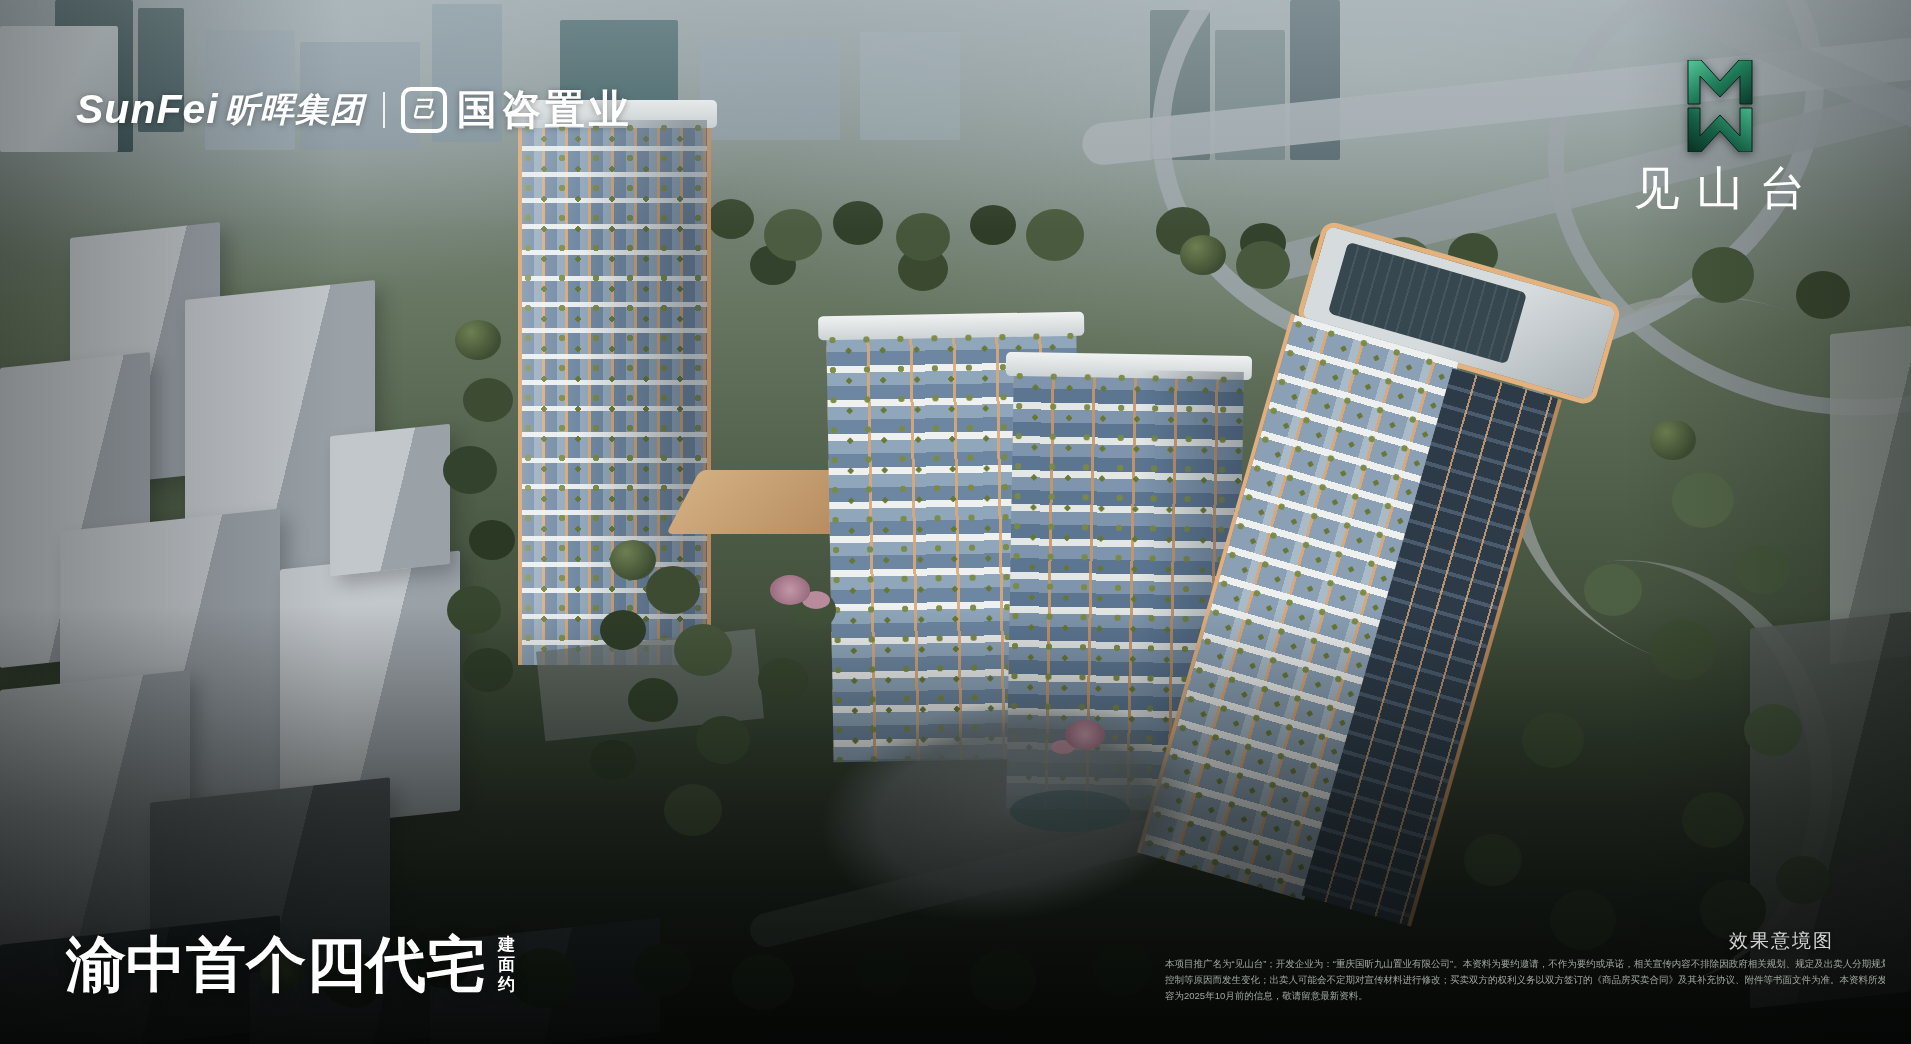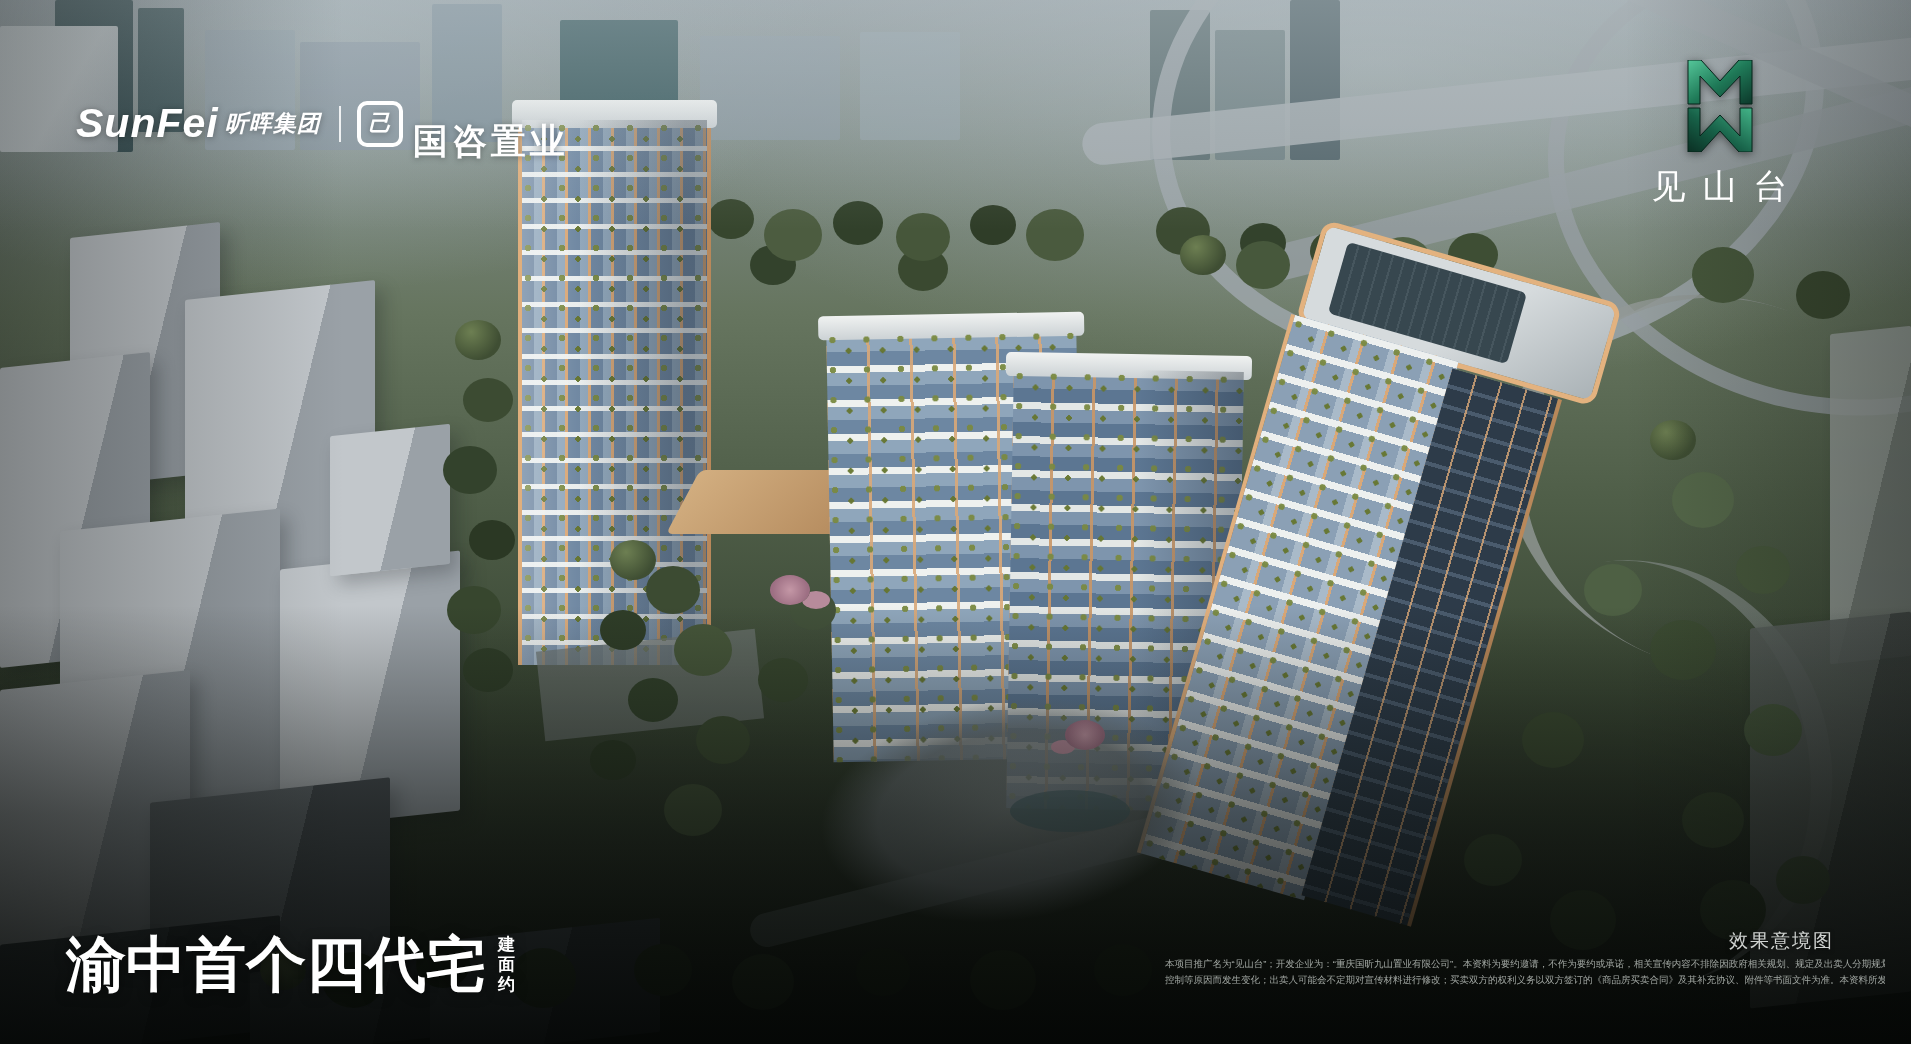--- a/index.html
+++ b/index.html
@@ -139,31 +139,31 @@
 
   .vig{inset:0;background:
       linear-gradient(180deg,rgba(18,22,19,0) 58%,rgba(10,13,11,.55) 78%,rgba(4,6,5,.92) 100%),
       linear-gradient(90deg,rgba(8,10,9,.35),rgba(8,10,9,0) 18%),
       linear-gradient(270deg,rgba(8,10,9,.3),rgba(8,10,9,0) 15%);}
 
   
   .brand{left:76px;top:82px;display:flex;align-items:center;color:#fff;
       text-shadow:0 1px 6px rgba(0,0,0,.35);}
   .brand-latin{font-size:41px;font-weight:700;font-style:italic;letter-spacing:1px;}
-  .brand-cn{font-size:23px;font-weight:700;font-style:italic;margin-left:6px;letter-spacing:1px;}
+  .brand-cn{font-size:34px;font-weight:700;font-style:italic;margin-left:6px;letter-spacing:1px;}
   .brand-div{width:2px;height:36px;background:rgba(255,255,255,.85);margin:0 16px 0 18px;}
   .brand-icon{width:38px;height:38px;border:4px solid #fff;border-radius:10px;display:flex;
       align-items:center;justify-content:center;font-size:23px;font-weight:700;font-style:normal;}
-  .brand-partner{font-size:35px;font-weight:700;letter-spacing:4px;margin-left:10px;margin-top:36px;}
+  .brand-partner{font-size:40px;font-weight:700;letter-spacing:4px;margin-left:10px;}
 
   
   .project{left:1593px;top:60px;width:253px;text-align:center;color:#fff;}
   .mark{width:82px;height:92px;filter:drop-shadow(0 2px 4px rgba(0,0,0,.45));}
   .glory{margin-top:10px;font-size:19px;font-weight:500;letter-spacing:13px;text-indent:13px;color:#f3f5f4;}
-  .cnname{margin-top:8px;font-size:34px;font-weight:400;letter-spacing:17px;text-indent:17px;text-align:center;}
+  .cnname{margin-top:2px;font-size:46px;font-weight:400;letter-spacing:17px;text-indent:17px;text-align:center;}
 
   
   .headline{left:66px;top:934px;display:flex;align-items:flex-start;color:#fff;font-weight:700;
       text-shadow:0 2px 12px rgba(0,0,0,.5);white-space:nowrap;}
   .h-part{font-size:60px;line-height:62px;}
   .area-col{display:flex;flex-direction:column;margin:1px 8px 0 12px;}
   .area-col i{font-style:normal;font-size:17px;line-height:20px;font-weight:700;}
   .h-range{font-size:64px;line-height:60px;letter-spacing:-1px;}
   .h-range sup{font-size:30px;line-height:30px;vertical-align:top;}
 
@@ -287,15 +287,16 @@
       <i>建</i>
       <i>面</i>
       <i>约</i>
     </span>
   </div>
 
   <div class="abs watermark">效果意境图</div>
   <div class="abs disclaimer">
     <p>本项目推广名为“见山台”；开发企业为：“重庆国昕九山置业有限公司”。本资料为要约邀请，不作为要约或承诺，相关宣传内容不排除因政府相关规划、规定及出卖人分期规划、未能</p>
     <p>控制等原因而发生变化；出卖人可能会不定期对宣传材料进行修改；买卖双方的权利义务以双方签订的《商品房买卖合同》及其补充协议、附件等书面文件为准。本资料所发布的内</p>
+    <p>容为2025年10月前的信息，敬请留意最新资料。</p>
   </div>
 
 </div>
 
 </body></html>

